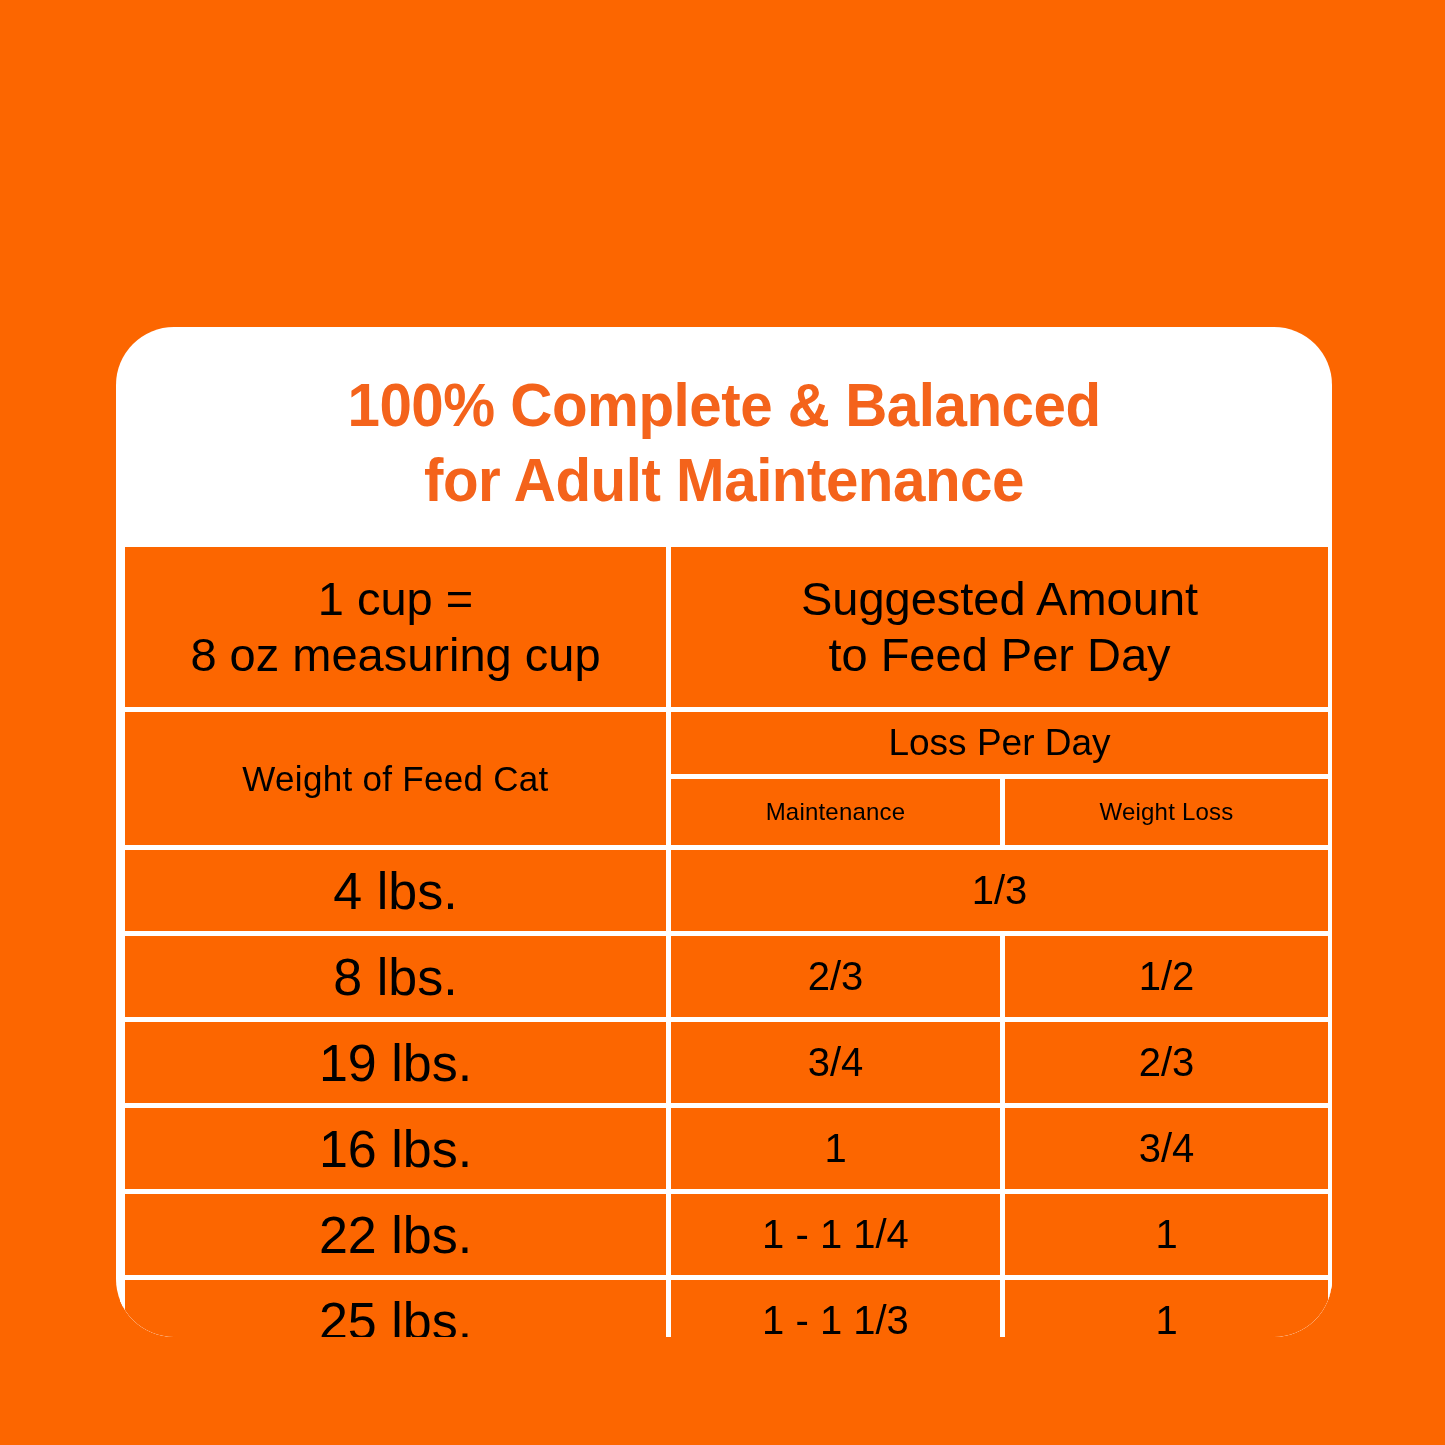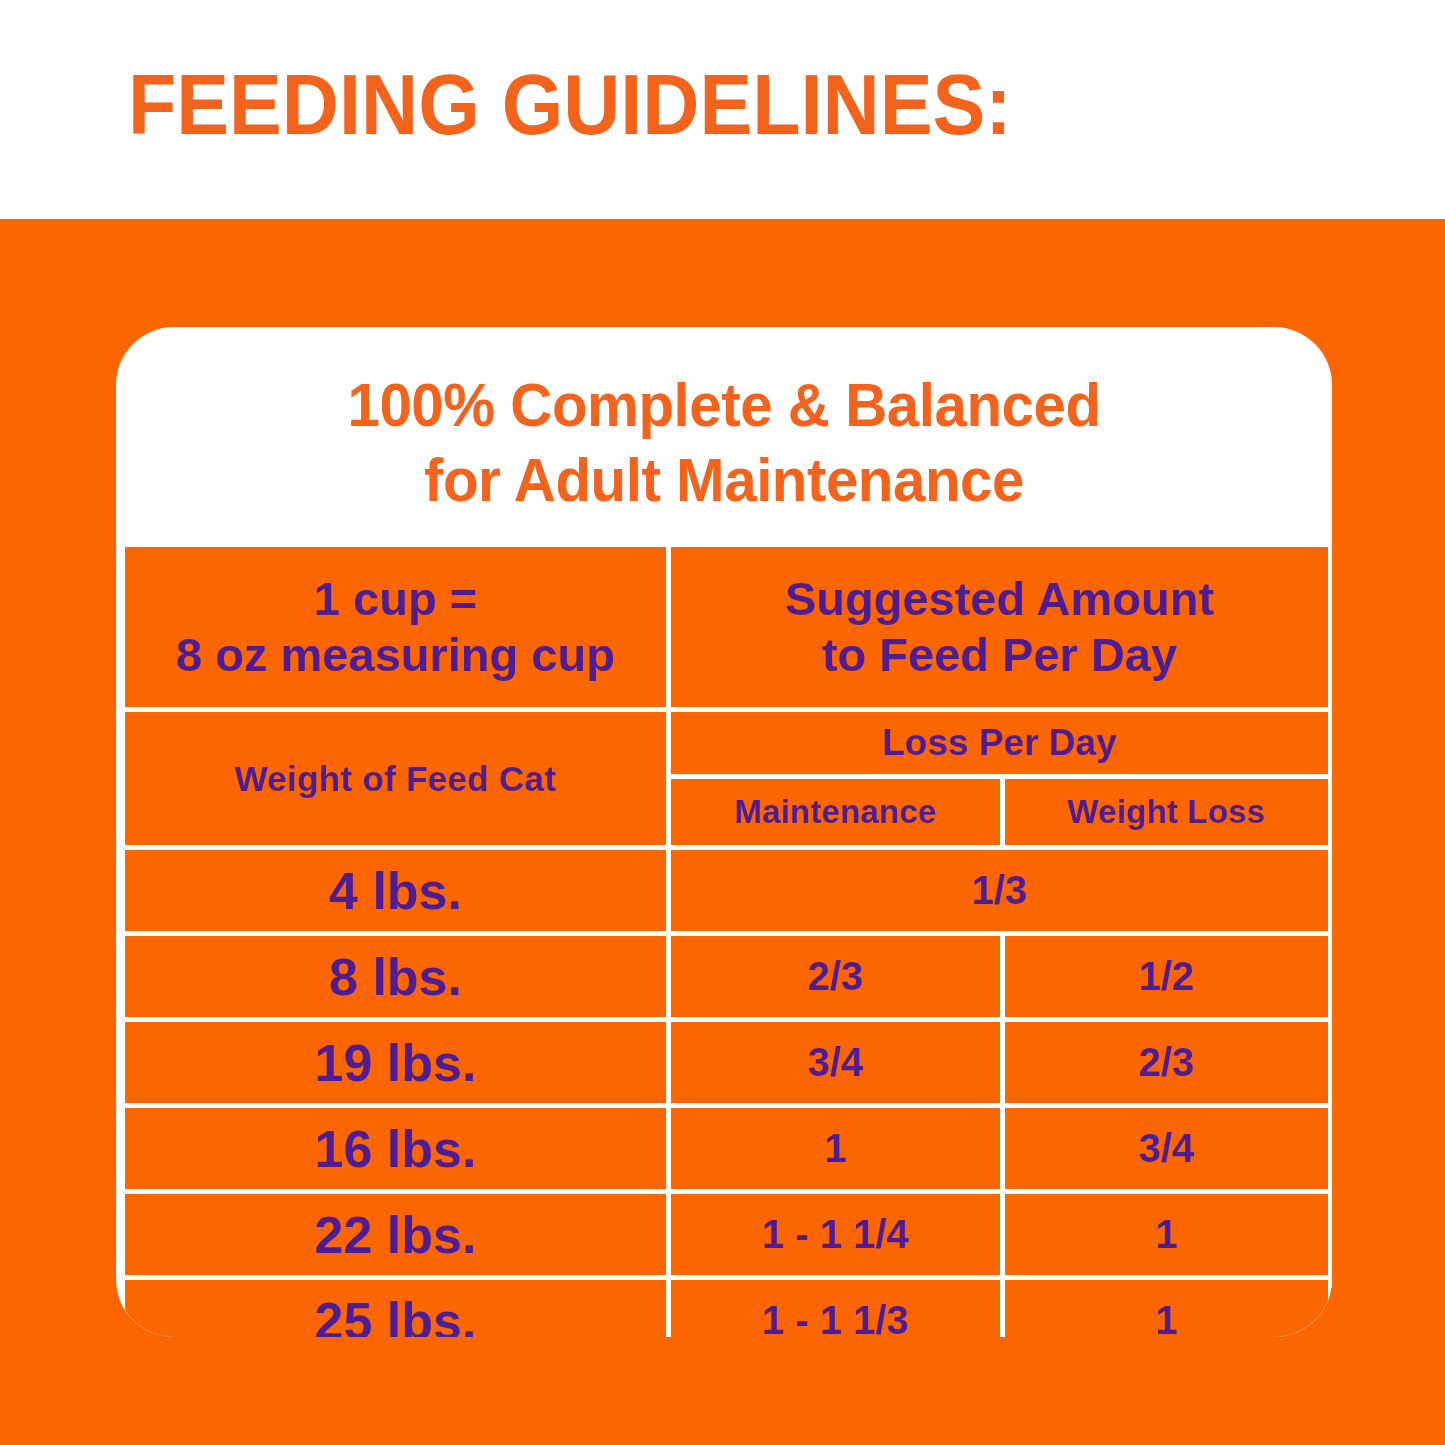--- a/index.html
+++ b/index.html
@@ -92,26 +92,26 @@
   }
 
   table.feed {
     border-collapse: collapse;
     table-layout: fixed;
     width: 1208px;
     background: #ffffff;
   }
   table.feed td {
     background: #FC6600;
-    color: #4c1d95;
+    color: #000000;
     border: 5px solid #ffffff;
     text-align: center;
     vertical-align: middle;
     font-family: "Liberation Sans", sans-serif;
-    font-weight: bold;
+    font-weight: normal;
     padding: 0;
   }
   
   col.c-weight { width: 546px; }
   col.c-maint  { width: 334px; }
   col.c-loss   { width: 328px; }
 
   
   td.banner {
     height: 160px;
@@ -129,40 +129,37 @@
     height: 128px;
     font-size: 35px;
     letter-spacing: 0.3px;
   }
   td.hdr-cups {
     height: 62px;
     font-size: 37px;
   }
   td.hdr-sub {
     height: 66px;
-    font-size: 33px;
+    font-size: 24px;
     letter-spacing: 0.2px;
   }
 
   
   td.cell {
     height: 81px;
     font-size: 40px;
   }
   td.cell.weightcol { font-size: 52px; }
   td.cell.span2 { }
 </style>
 </head>
 <body>
 
 <div id="root">
 
-  <div class="top-band">
-    <div class="page-title">FEEDING GUIDELINES:</div>
-  </div>
 
   <div class="card">
 
     <div class="card-heading">
       <span>100% Complete &amp; Balanced</span>
       <span class="l2">for Adult Maintenance</span>
     </div>
 
     <div class="table-wrap">
       <table class="feed">

